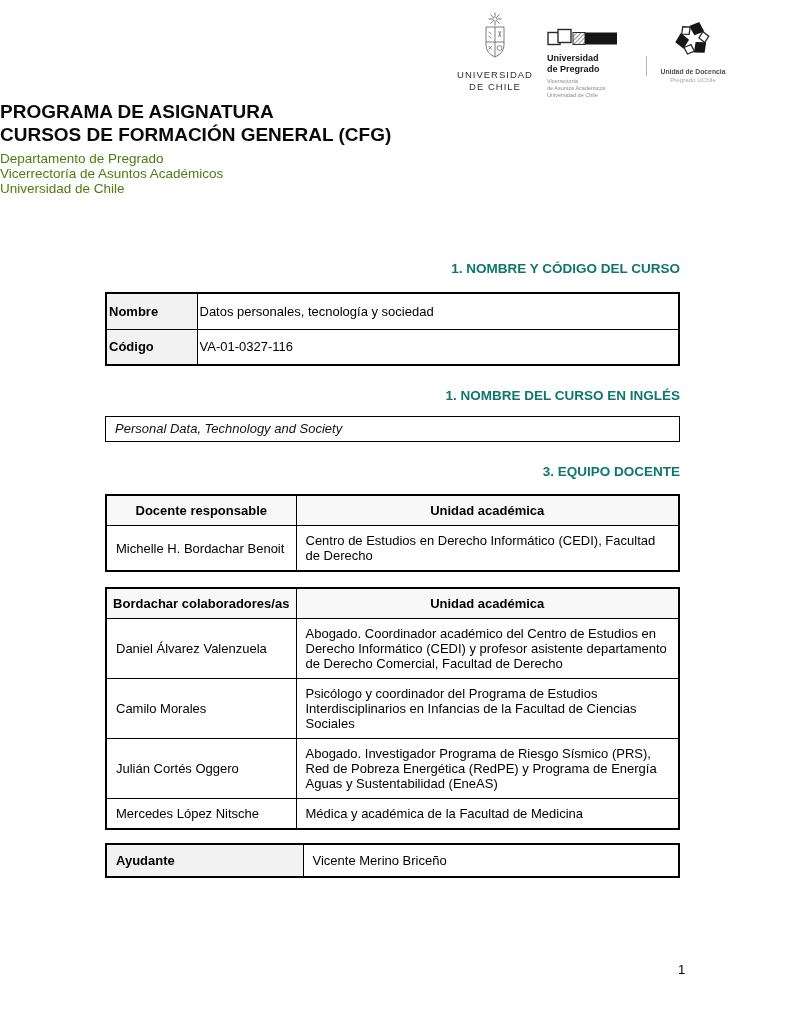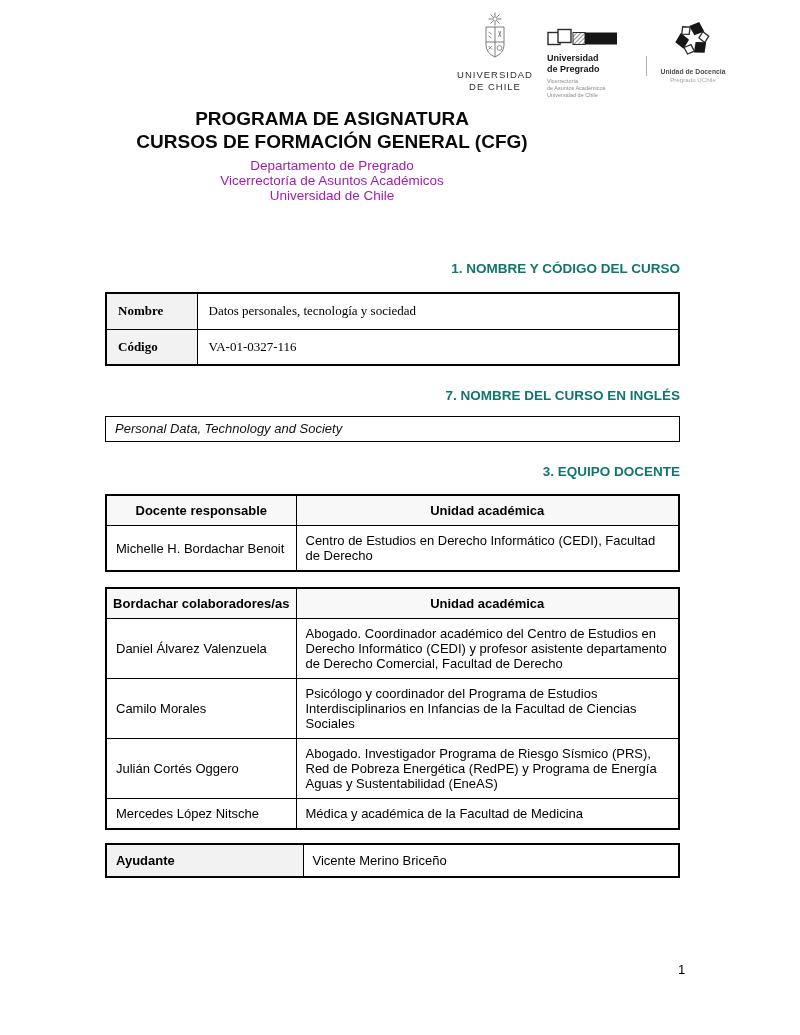--- a/index.html
+++ b/index.html
@@ -26,38 +26,38 @@
   .pregrado-title{font-size:9px;font-weight:bold;color:#161616;line-height:1.2;margin-top:3px;}
   .pregrado-title span{display:block;}
   .pregrado-sub{font-size:5.5px;color:#8a8a8a;line-height:1.35;margin-top:3px;}
   .pregrado-sub span{display:block;}
   .logo-divider{width:1px;height:20px;background:#b5b5b5;margin-top:44px;}
   .logo-docencia{width:74px;text-align:center;padding-top:4px;}
   .docencia-line1{font-size:6.8px;font-weight:bold;color:#4c4c4c;margin-top:2px;}
   .docencia-line2{font-size:6.2px;color:#a8a8a8;margin-top:1px;}
 
   
-  .titleblock{position:absolute;top:108px;left:0;width:664px;text-align:center;}
+  .titleblock{position:absolute;top:101px;left:0;width:664px;}
   .title-main{font-size:19px;font-weight:bold;line-height:1.2;color:#0a0a0a;}
   .title-sem{font-size:18px;font-weight:bold;color:var(--accent-green);margin-top:4px;}
-  .title-sub{font-size:13.5px;line-height:1.13;margin-top:4px;color:#a21caf;}
+  .title-sub{font-size:13.5px;line-height:1.13;margin-top:4px;color:#4d7c0f;}
   .title-sub span{display:block;}
 
   
   .content{position:absolute;top:261px;left:105px;width:575px;}
   .sec-heading{font-size:13.5px;font-weight:bold;color:#0f766e;text-align:right;}
   .h2{margin-top:22px;}
   .h3{margin-top:22px;}
 
   table{border-collapse:collapse;width:100%;table-layout:fixed;background:#fff;}
   .doc-table{border:2px solid var(--border);}
   .doc-table td,.doc-table th{border:1px solid var(--border);font-size:13px;vertical-align:middle;}
 
   .t1{margin-top:16px;}
-  .t1 td{padding:0 11px;height:36px;font-family:Liberation Serif, serif;}
+  .t1 td{padding:0 2px;height:36px;}
   .t1 .lbl{width:91px;background:var(--label-bg);font-weight:bold;}
 
   .box-en{border:1.5px solid var(--border);margin-top:13px;padding:4px 9px 5px 9px;font-size:13px;font-style:italic;color:#111;}
 
   .t-doc{margin-top:15px;}
   .t-doc th{background:var(--header-bg);padding:7px 6px;text-align:center;font-size:13px;}
   .t-doc td{padding:7px 9px;line-height:15px;}
   .t-doc .name-col{width:190px;}
 
   .t-ayud{margin-top:13px;}
@@ -176,21 +176,21 @@
           <td class="lbl">Nombre</td>
           <td>Datos personales, tecnología y sociedad</td>
         </tr>
         <tr>
           <td class="lbl">Código</td>
           <td>VA-01-0327-116</td>
         </tr>
       </tbody>
     </table>
 
-    <div class="sec-heading h2">7. NOMBRE DEL CURSO EN INGLÉS</div>
+    <div class="sec-heading h2">1. NOMBRE DEL CURSO EN INGLÉS</div>
 
     <div class="box-en">Personal Data, Technology and Society</div>
 
     <div class="sec-heading h3">3. EQUIPO DOCENTE</div>
 
     <table class="doc-table t-doc">
       <tbody>
         <tr>
           <th class="name-col">Docente responsable</th>
           <th>Unidad académica</th>

